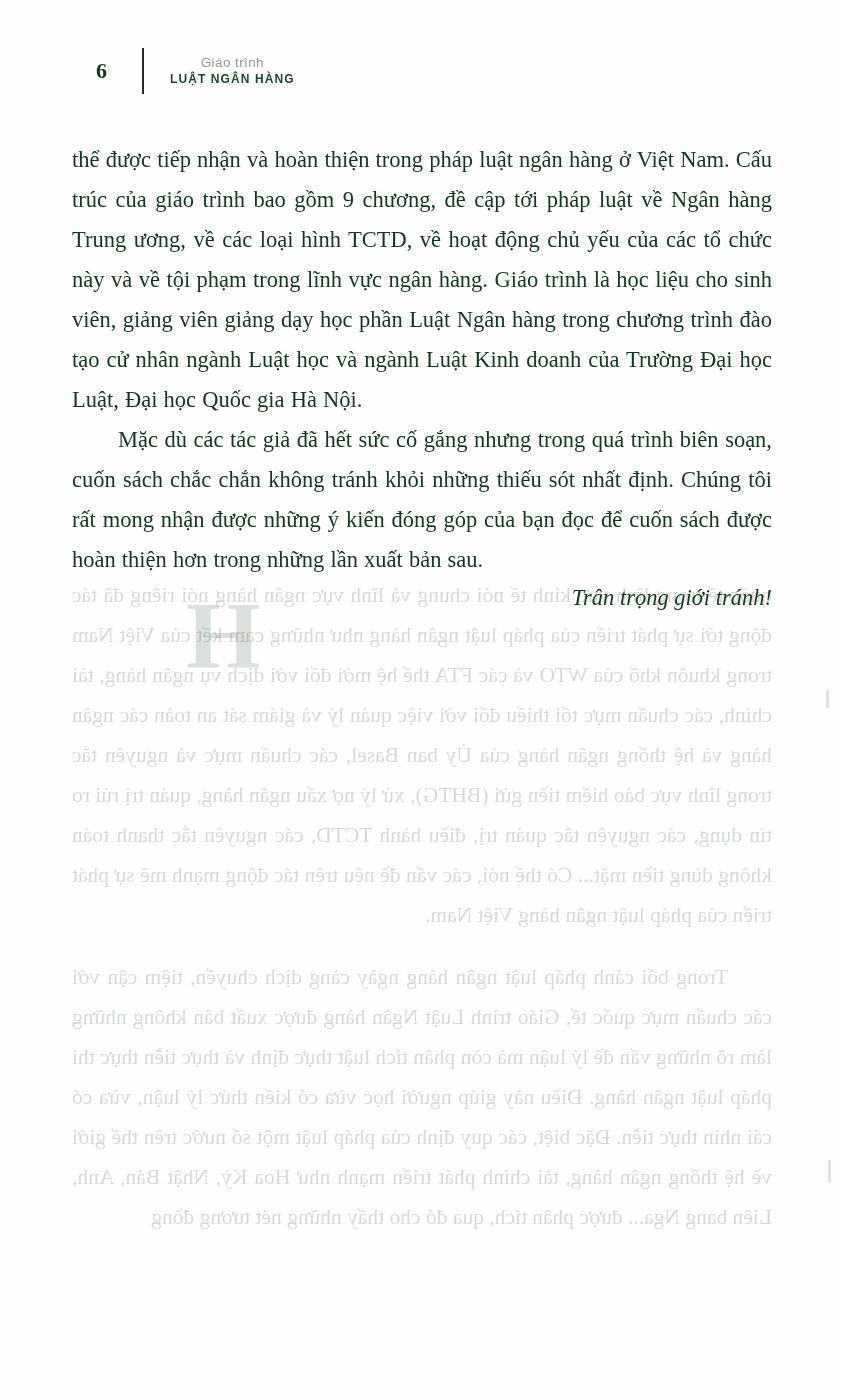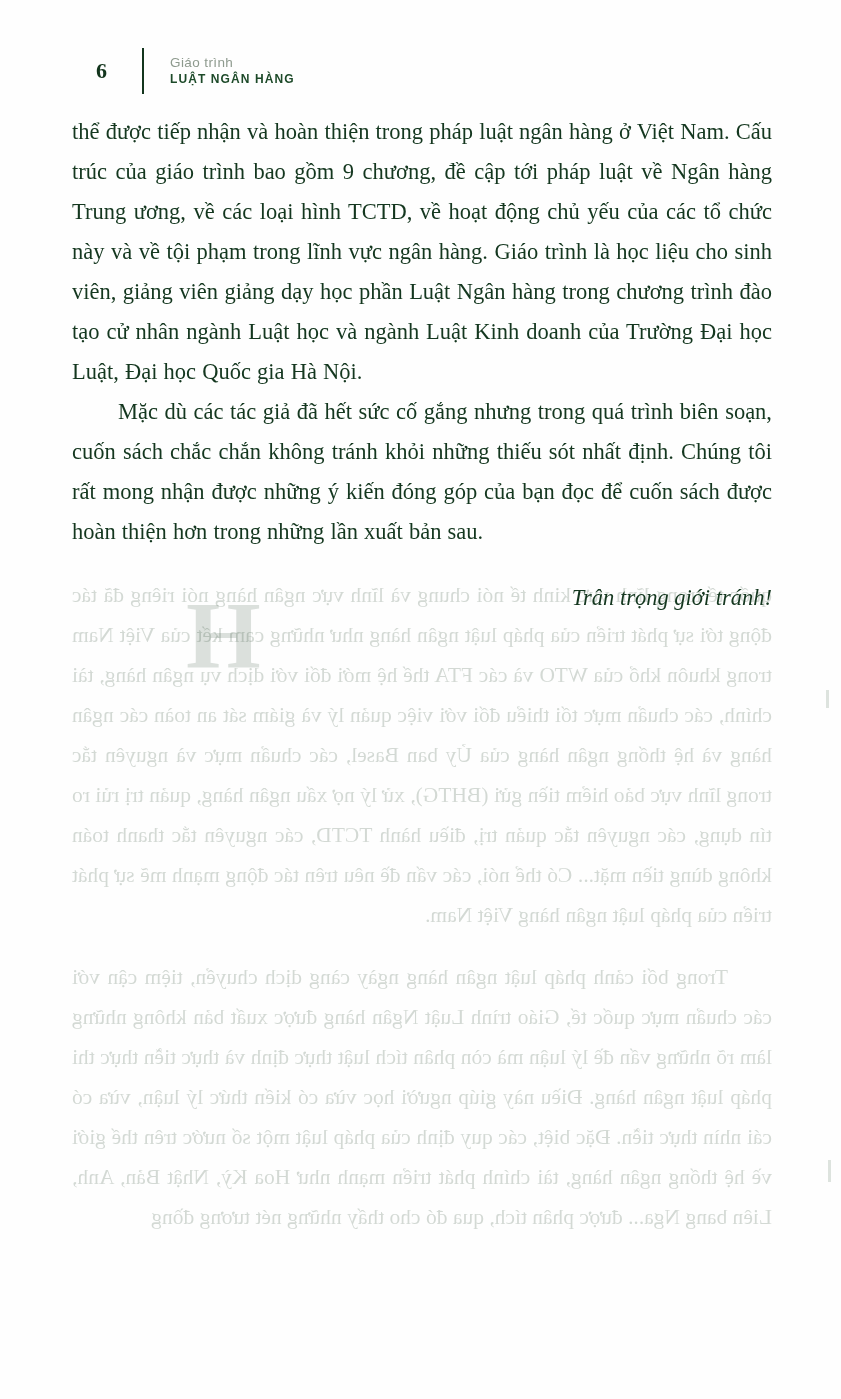--- a/index.html
+++ b/index.html
@@ -45,35 +45,36 @@
     display: flex;
     flex-direction: column;
     justify-content: center;
     line-height: 1.15;
   }
   .header-sub {
     font-family: "Liberation Sans", sans-serif;
     font-size: 13.5px;
     color: #8e9a8e;
     letter-spacing: 0.4px;
+    text-align: center;
   }
   .header-main {
     font-family: "Liberation Sans", sans-serif;
     font-size: 12px;
     font-weight: bold;
     color: #1d4a29;
     letter-spacing: 1.1px;
     margin-top: 2px;
   }
 
   
   .body-text {
     position: absolute;
     left: 72px;
-    top: 112px;
+    top: 140px;
     width: 700px;
   }
   .para {
     font-family: "Liberation Serif", serif;
     font-size: 22.5px;
     line-height: 40px;
     color: #14371f;
     text-align: justify;
     margin: 0 0 0 0;
     word-spacing: 0.5px;

